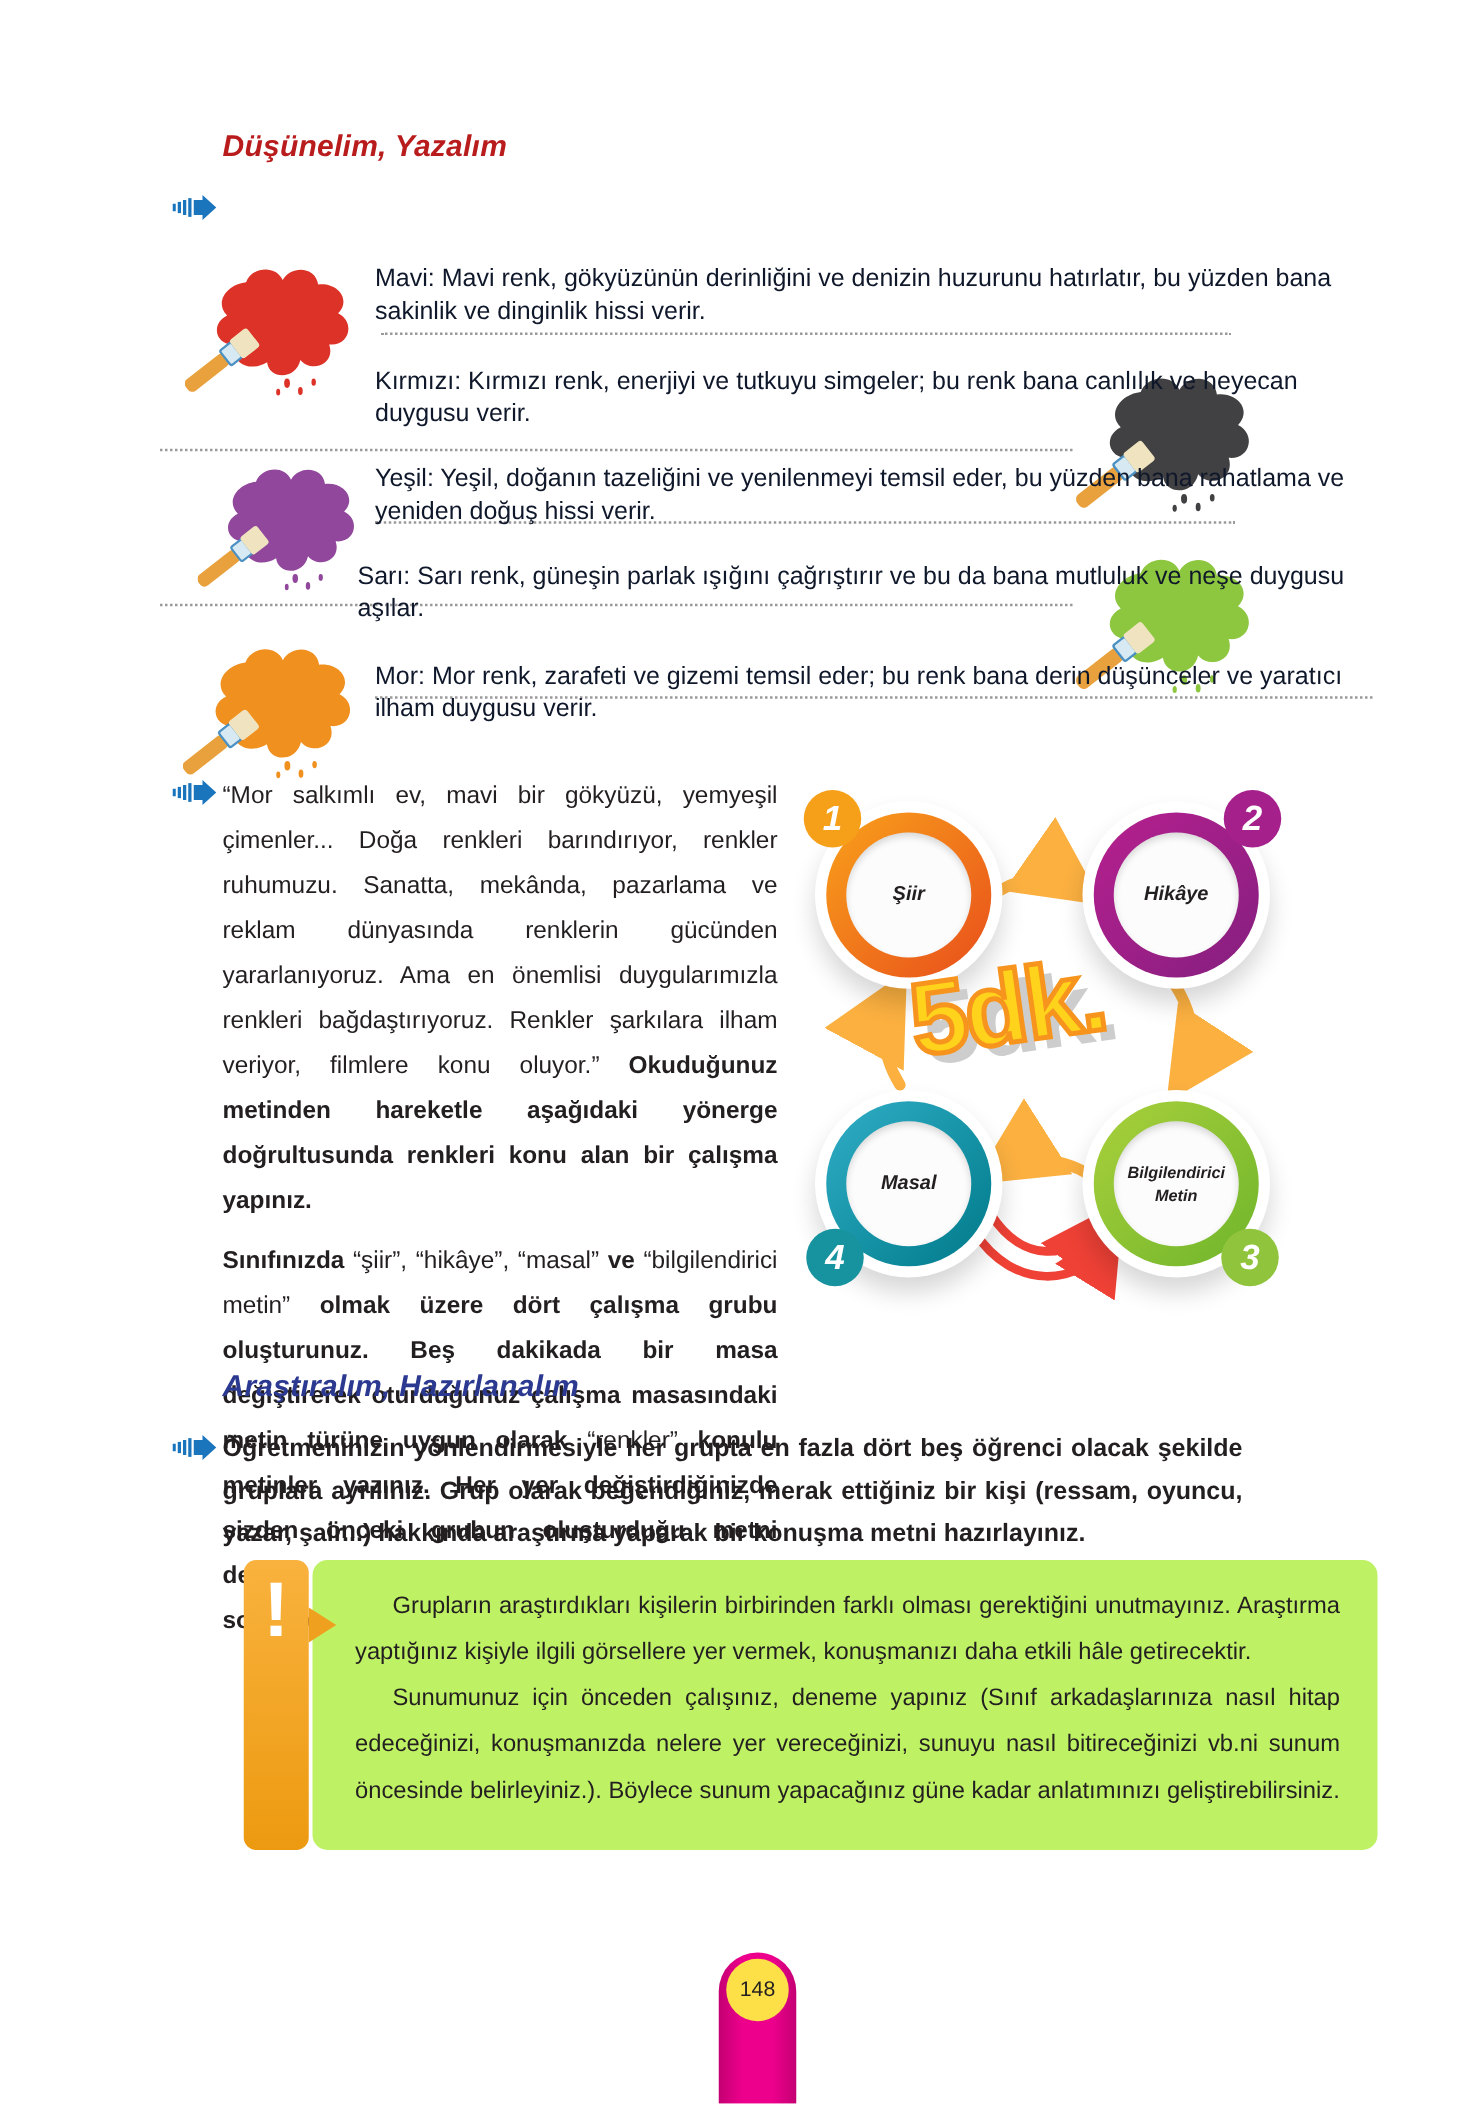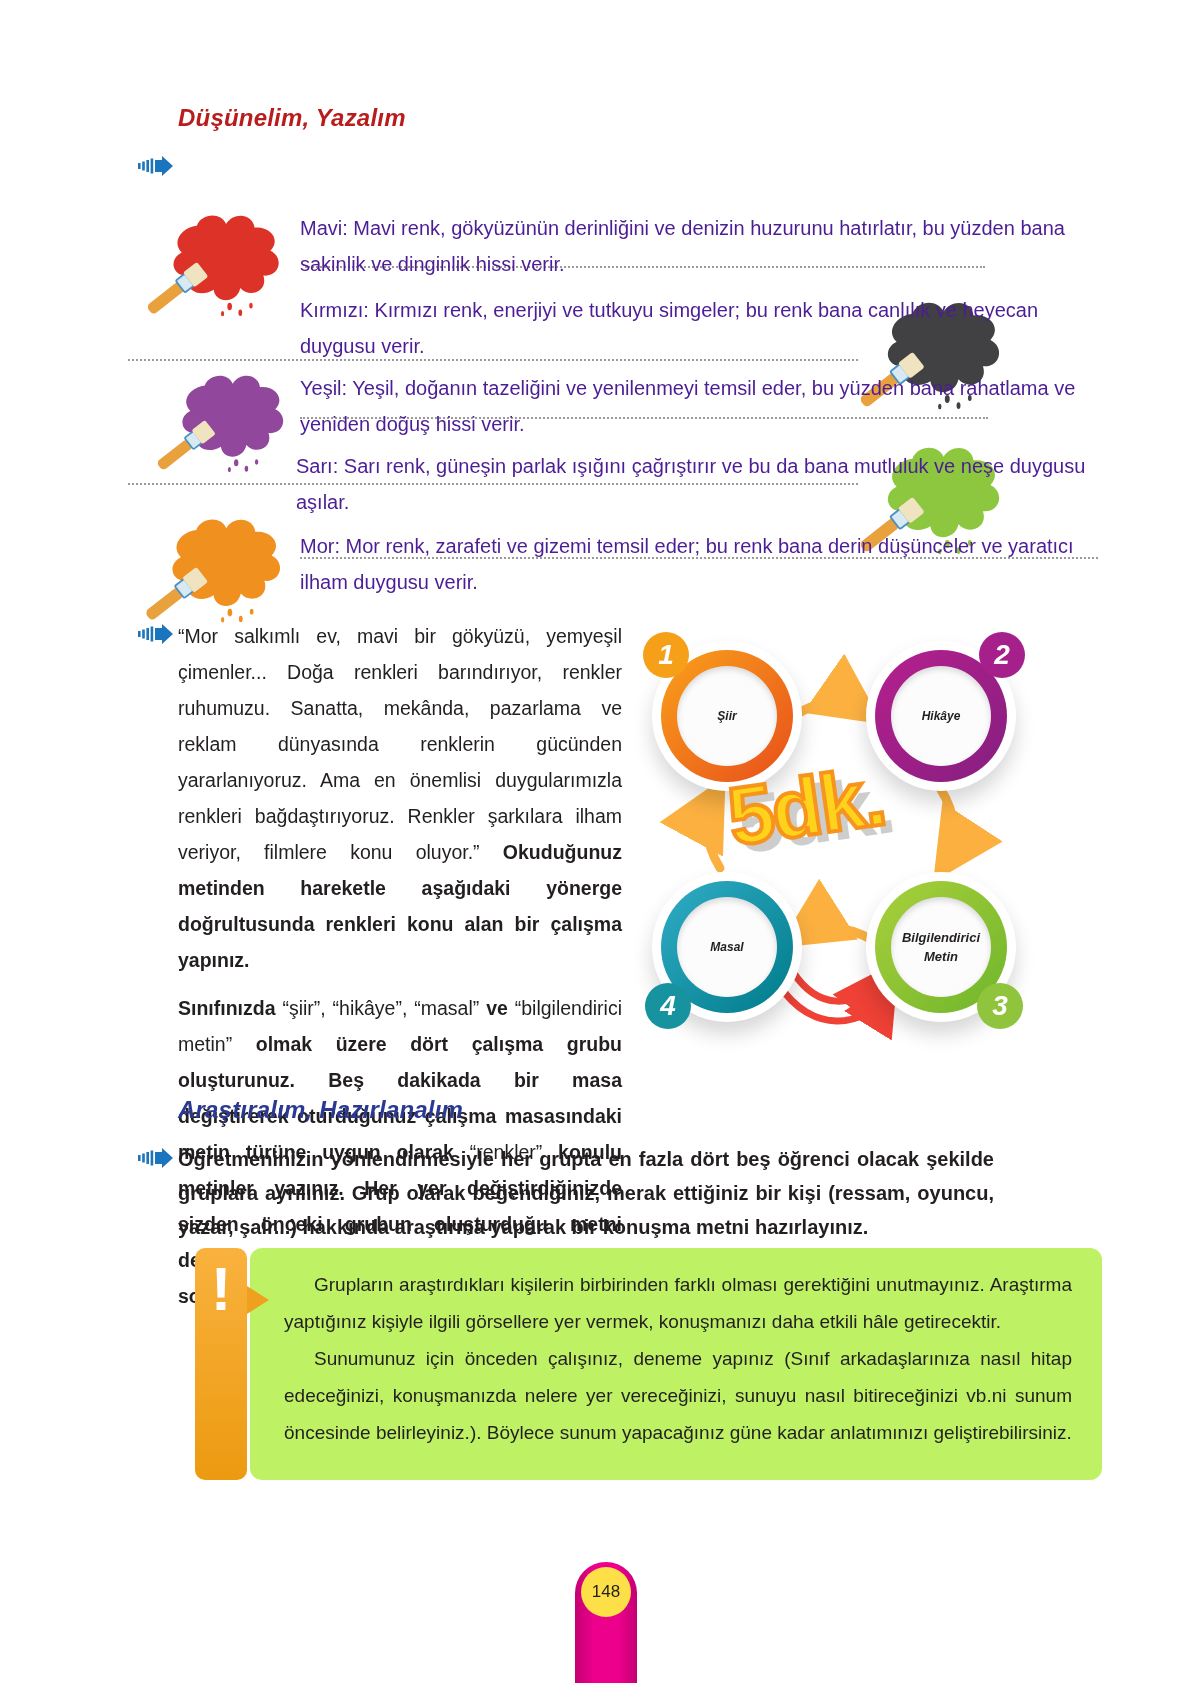--- a/index.html
+++ b/index.html
@@ -13,21 +13,21 @@
 
   
   .bul{position:absolute;width:36px;height:20px;}
 
   
   .prompt{position:absolute;font-weight:bold;font-size:20px;line-height:34px;text-align:justify;}
   .p1{left:178px;top:148px;width:814px;}
   .p3{left:178px;top:1142px;width:816px;}
 
   
-  .ans{position:absolute;color:#4c1d95;font-size:20px;line-height:36px;z-index:3;}
+  .ans{position:absolute;color:#0f172a;font-size:20px;line-height:26px;z-index:3;}
   
   .dots{position:absolute;border-top:2px dotted #9a9a9a;height:0;z-index:1;}
 
   
   .splat{position:absolute;z-index:2;}
 
   
   .col{position:absolute;left:178px;top:618px;width:460px;font-size:19.5px;line-height:36px;text-align:justify;}
   .col p{margin:0 16px 12px 0;}
 
@@ -41,21 +41,21 @@
                font-weight:bold;font-size:62px;line-height:90px;}
   .notepoint{position:absolute;left:247px;top:1286px;width:0;height:0;z-index:3;
              border-left:22px solid #f0a01f;border-top:14px solid transparent;border-bottom:14px solid transparent;}
 
   
   .node{position:absolute;width:150px;height:150px;border-radius:50%;background:#fff;
         box-shadow:0 12px 20px rgba(0,0,0,.16);z-index:4;}
   .ring{position:absolute;inset:9px;border-radius:50%;}
   .hole{position:absolute;inset:25px;border-radius:50%;background:#fcfcfc;
         box-shadow:inset 0 3px 6px rgba(0,0,0,.15);display:flex;align-items:center;justify-content:center;
-        text-align:center;font-style:italic;font-weight:bold;font-size:12px;}
+        text-align:center;font-style:italic;font-weight:bold;font-size:16px;}
   .hole.small{font-size:13px;line-height:19px;}
   .badge{position:absolute;width:46px;height:46px;border-radius:50%;color:#fff;display:flex;
          align-items:center;justify-content:center;font-style:italic;font-weight:bold;font-size:28px;z-index:3;}
   .ring-1{background:linear-gradient(135deg,#f9a11b,#e84e1b);} .badge-1{top:-9px;left:-9px;background:#f6a01a;}
   .ring-2{background:linear-gradient(135deg,#b6208f,#851f7f);} .badge-2{top:-9px;right:-9px;background:#a6208c;}
   .ring-3{background:linear-gradient(135deg,#aad03c,#6fb52b);} .badge-3{bottom:-7px;right:-7px;background:#8fc43c;}
   .ring-4{background:linear-gradient(135deg,#30aec6,#007a8a);} .badge-4{bottom:-7px;left:-7px;background:#16939e;}
 
   .fivedk{position:absolute;left:728px;top:760px;z-index:5;transform:rotate(-8deg);
           font-weight:800;font-size:82px;letter-spacing:-2px;color:#ffd21c;
@@ -127,21 +127,21 @@
       <use href="#brush"></use>
     </svg>
   <svg class="splat" style="left:146px;top:510px;width:146px;height:118px;color:#f0901f" viewBox="0 0 160 130">
       <use href="#splatblob" fill="currentColor"></use>
       <use href="#brush"></use>
     </svg>
 
   <div class="ans" style="left:300px;top:210px;width:766px">Mavi: Mavi renk, gökyüzünün derinliğini ve denizin huzurunu hatırlatır, bu yüzden bana sakinlik ve dinginlik hissi verir.</div>
   <div class="ans" style="left:300px;top:292px;width:800px">Kırmızı: Kırmızı renk, enerjiyi ve tutkuyu simgeler; bu renk bana canlılık ve heyecan duygusu verir.</div>
   <div class="ans" style="left:300px;top:370px;width:800px">Yeşil: Yeşil, doğanın tazeliğini ve yenilenmeyi temsil eder, bu yüzden bana rahatlama ve yeniden doğuş hissi verir.</div>
-  <div class="ans" style="left:296px;top:448px;width:810px">Sarı: Sarı renk, güneşin parlak ışığını çağrıştırır ve bu da bana mutluluk ve neşe duygusu aşılar.</div>
+  <div class="ans" style="left:286px;top:448px;width:810px">Sarı: Sarı renk, güneşin parlak ışığını çağrıştırır ve bu da bana mutluluk ve neşe duygusu aşılar.</div>
   <div class="ans" style="left:300px;top:528px;width:810px">Mor: Mor renk, zarafeti ve gizemi temsil eder; bu renk bana derin düşünceler ve yaratıcı ilham duygusu verir.</div>
 
   <svg class="bul" style="left:138px;top:624px;fill:#1b75bc">
       <use href="#bullet"></use>
     </svg>
   <div class="col">
     <p><span>“Mor salkımlı ev, mavi bir gökyüzü, yemyeşil çimenler... Doğa renkleri barındırıyor, renkler ruhumuzu. Sanatta, mekânda, pazarlama ve reklam dünyasında renklerin gücünden yararlanıyoruz. Ama en önemlisi duygularımızla renkleri bağdaştırıyoruz. Renkler şarkılara ilham veriyor, filmlere konu oluyor.” </span><span style="font-weight: bold;">Okuduğunuz metinden hareketle aşağıdaki yönerge doğrultusunda renkleri konu alan bir çalışma yapınız.</span></p>
     <p><span style="font-weight: bold;">Sınıfınızda </span><span>“şiir”, “hikâye”, “masal” </span><span style="font-weight: bold;">ve </span><span>“bilgilendirici metin” </span><span style="font-weight: bold;">olmak üzere dört çalışma grubu oluşturunuz. Beş dakikada bir masa değiştirerek oturduğunuz çalışma masasındaki metin türüne uygun olarak </span><span>“renkler” </span><span style="font-weight: bold;">konulu metinler yazınız. Her yer değiştirdiğinizde sizden önceki grubun oluşturduğu metni devam ettiriniz. Dört kez yer değiştirdikten sonra ortaya çıkan metinleri okuyunuz.</span></p>
   </div>
 

